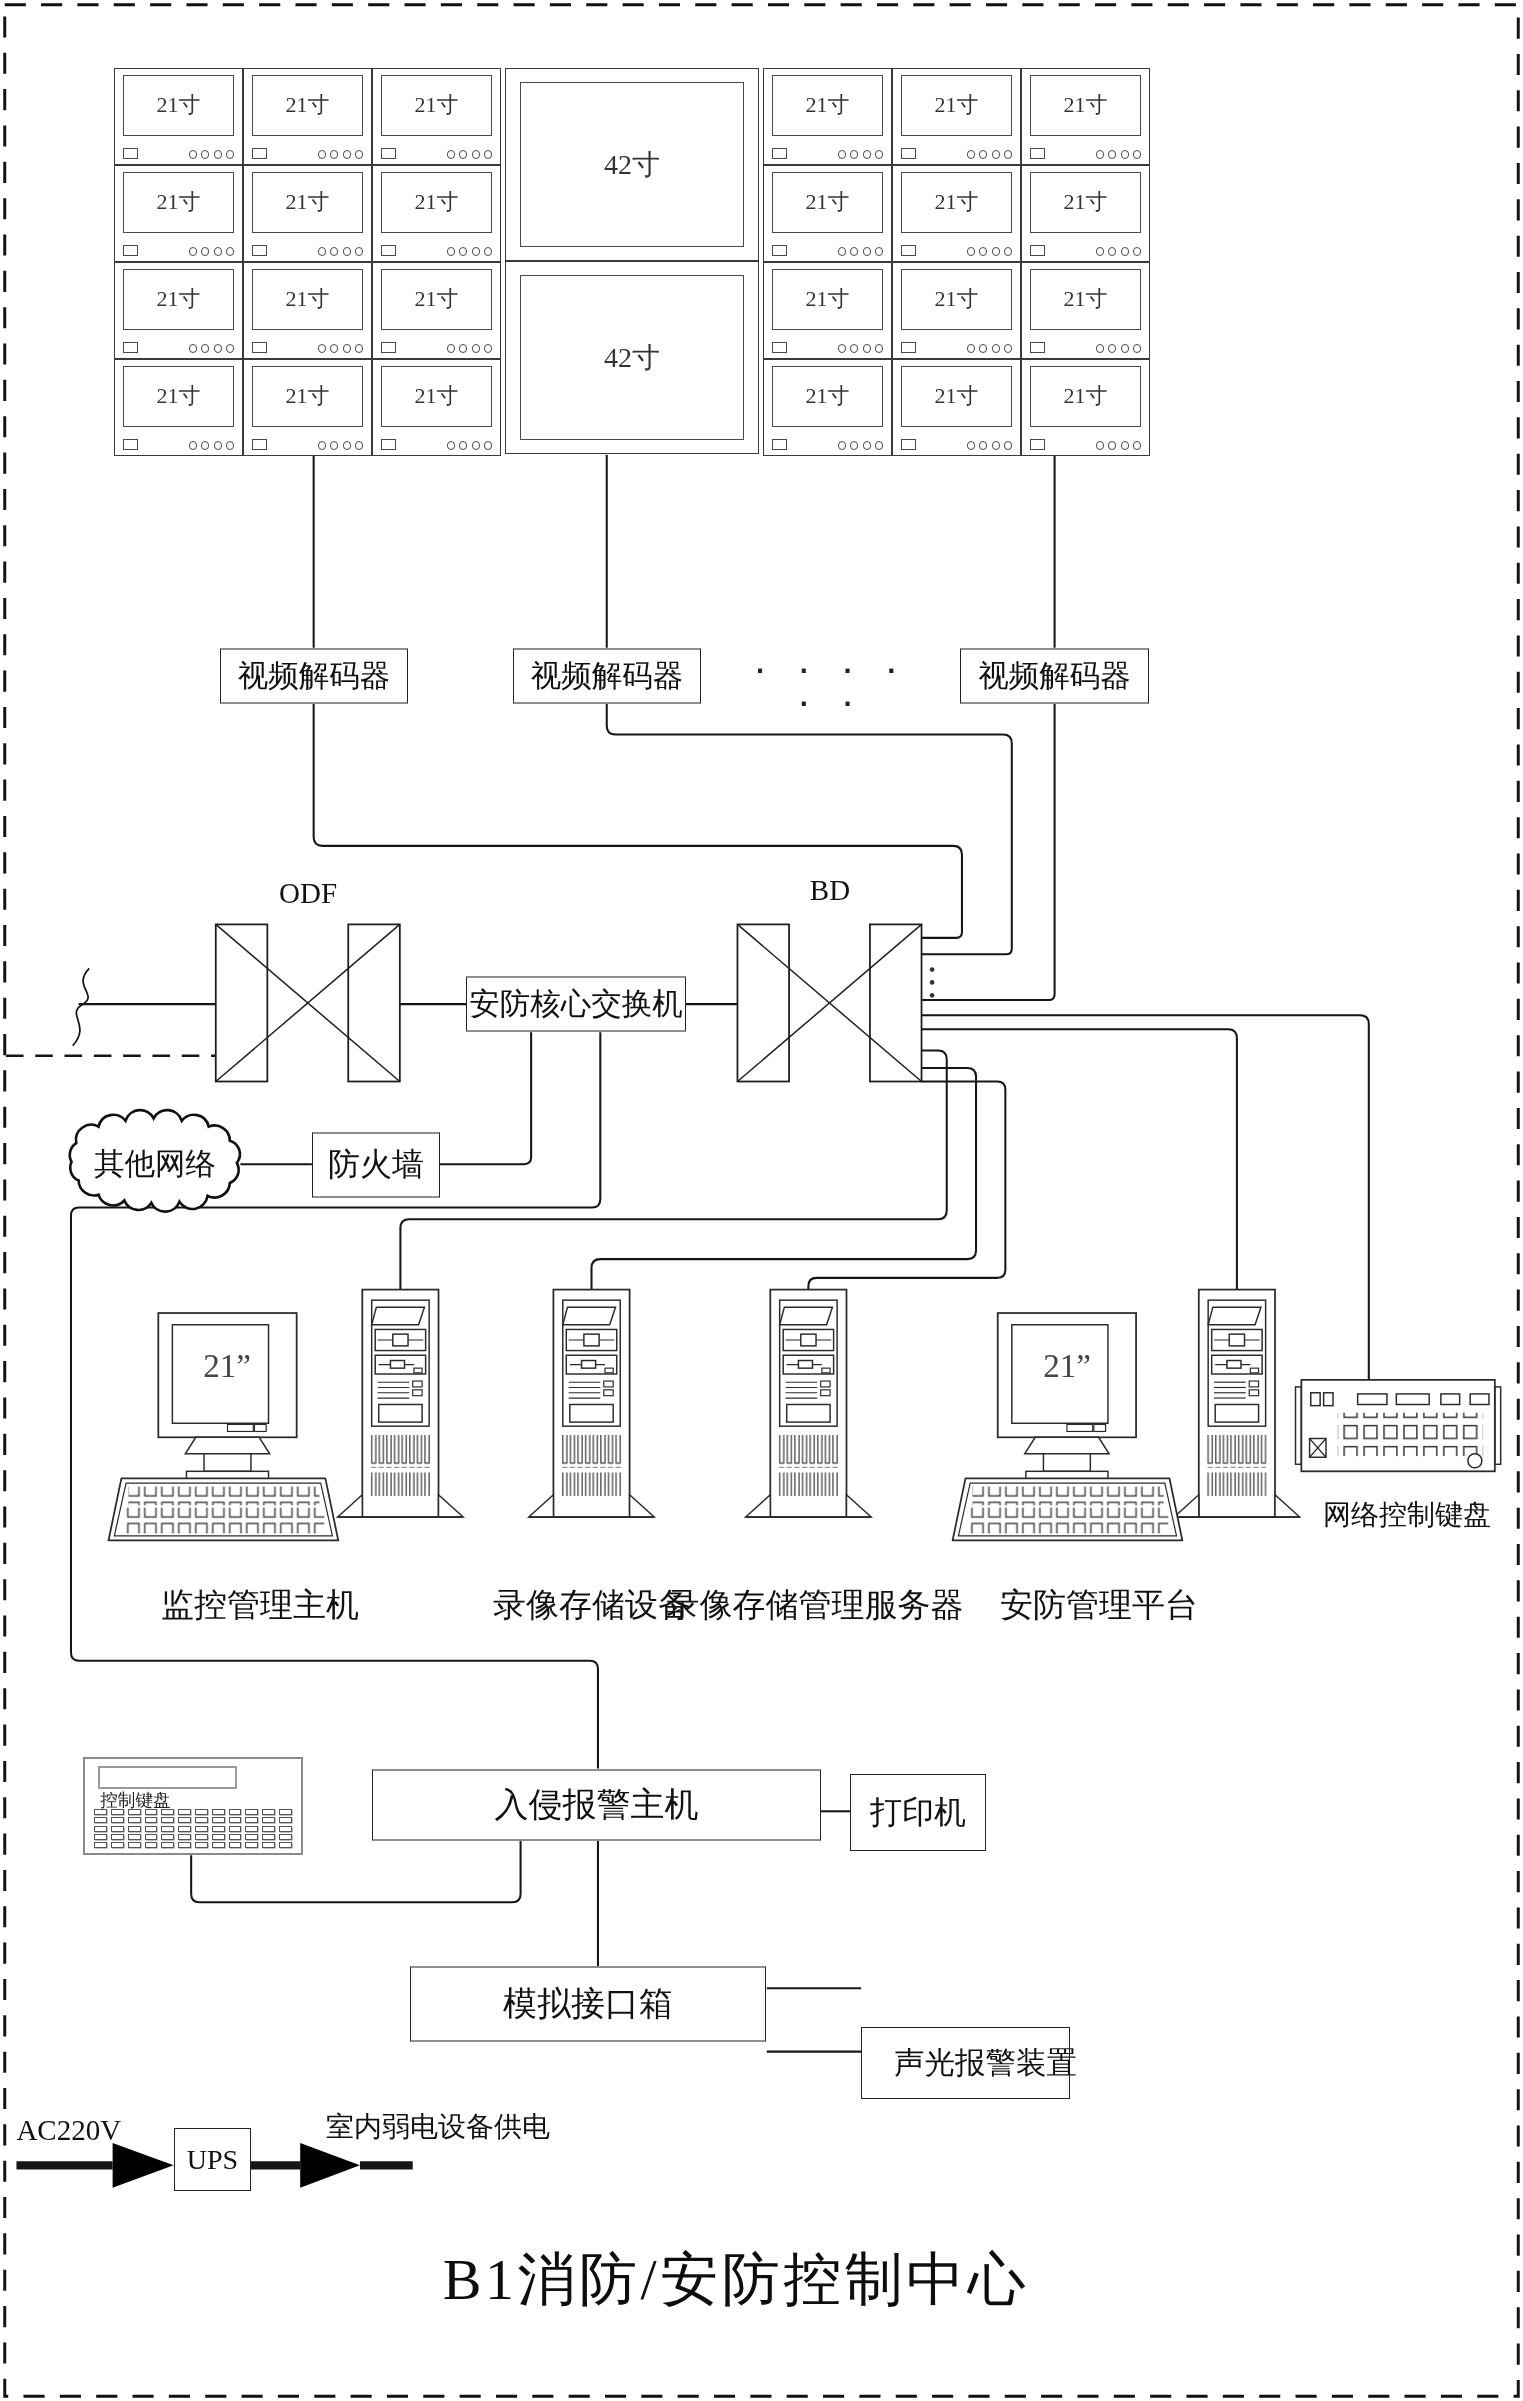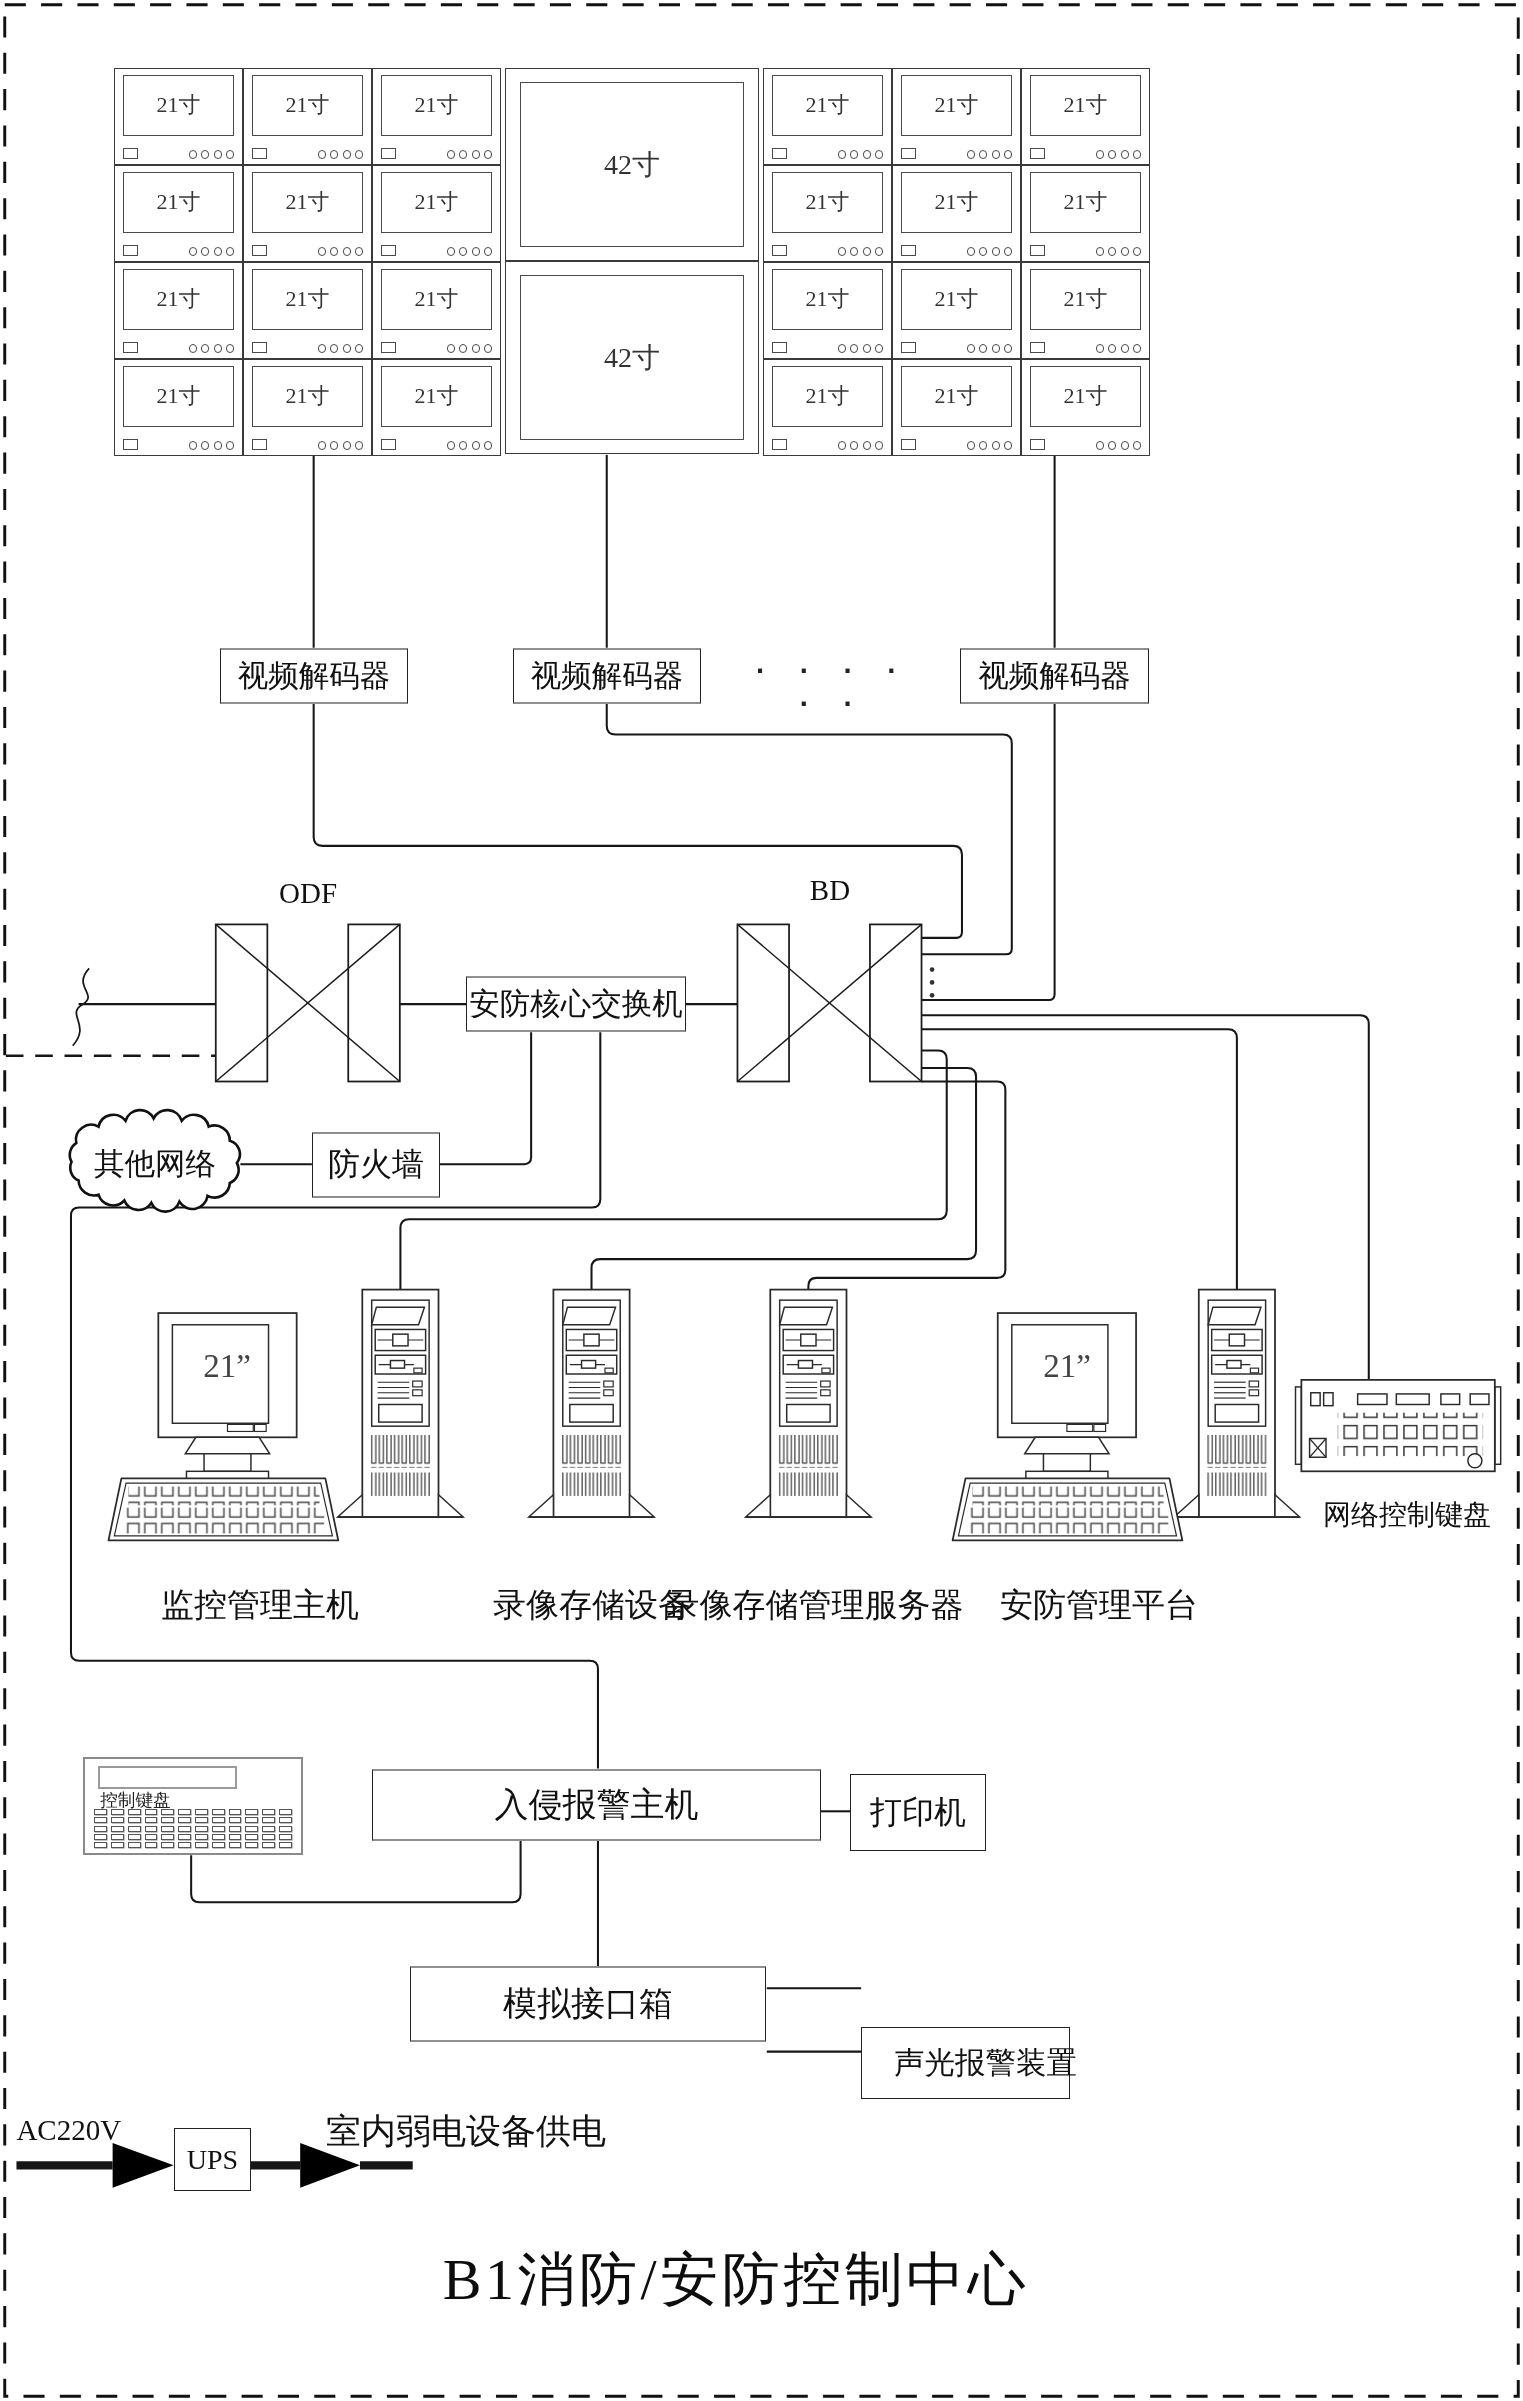--- a/index.html
+++ b/index.html
@@ -558,17 +558,17 @@
       <span>模拟接口箱</span>
     </div>
   <div class="box" style="left:861px;top:2027px;width:209px;height:72px;font-size:30.5px;padding-left:40px;">
       <span>声光报警装置</span>
     </div>
 
   <div class="abs serif" style="left:16.4px;top:2114px;font-size:29px;">AC220V</div>
   <div class="box serif" style="left:174px;top:2128px;width:77px;height:63px;font-size:28px;">
       <span>UPS</span>
     </div>
-  <div class="abs" style="left:326px;top:2108px;font-size:35px;">室内弱电设备供电</div>
+  <div class="abs" style="left:326px;top:2108px;font-size:28px;">室内弱电设备供电</div>
 
   <div class="title serif" style="left:736px;top:2241px;">B1消防/安防控制中心</div>
 </div>
 
 
 </body></html>

